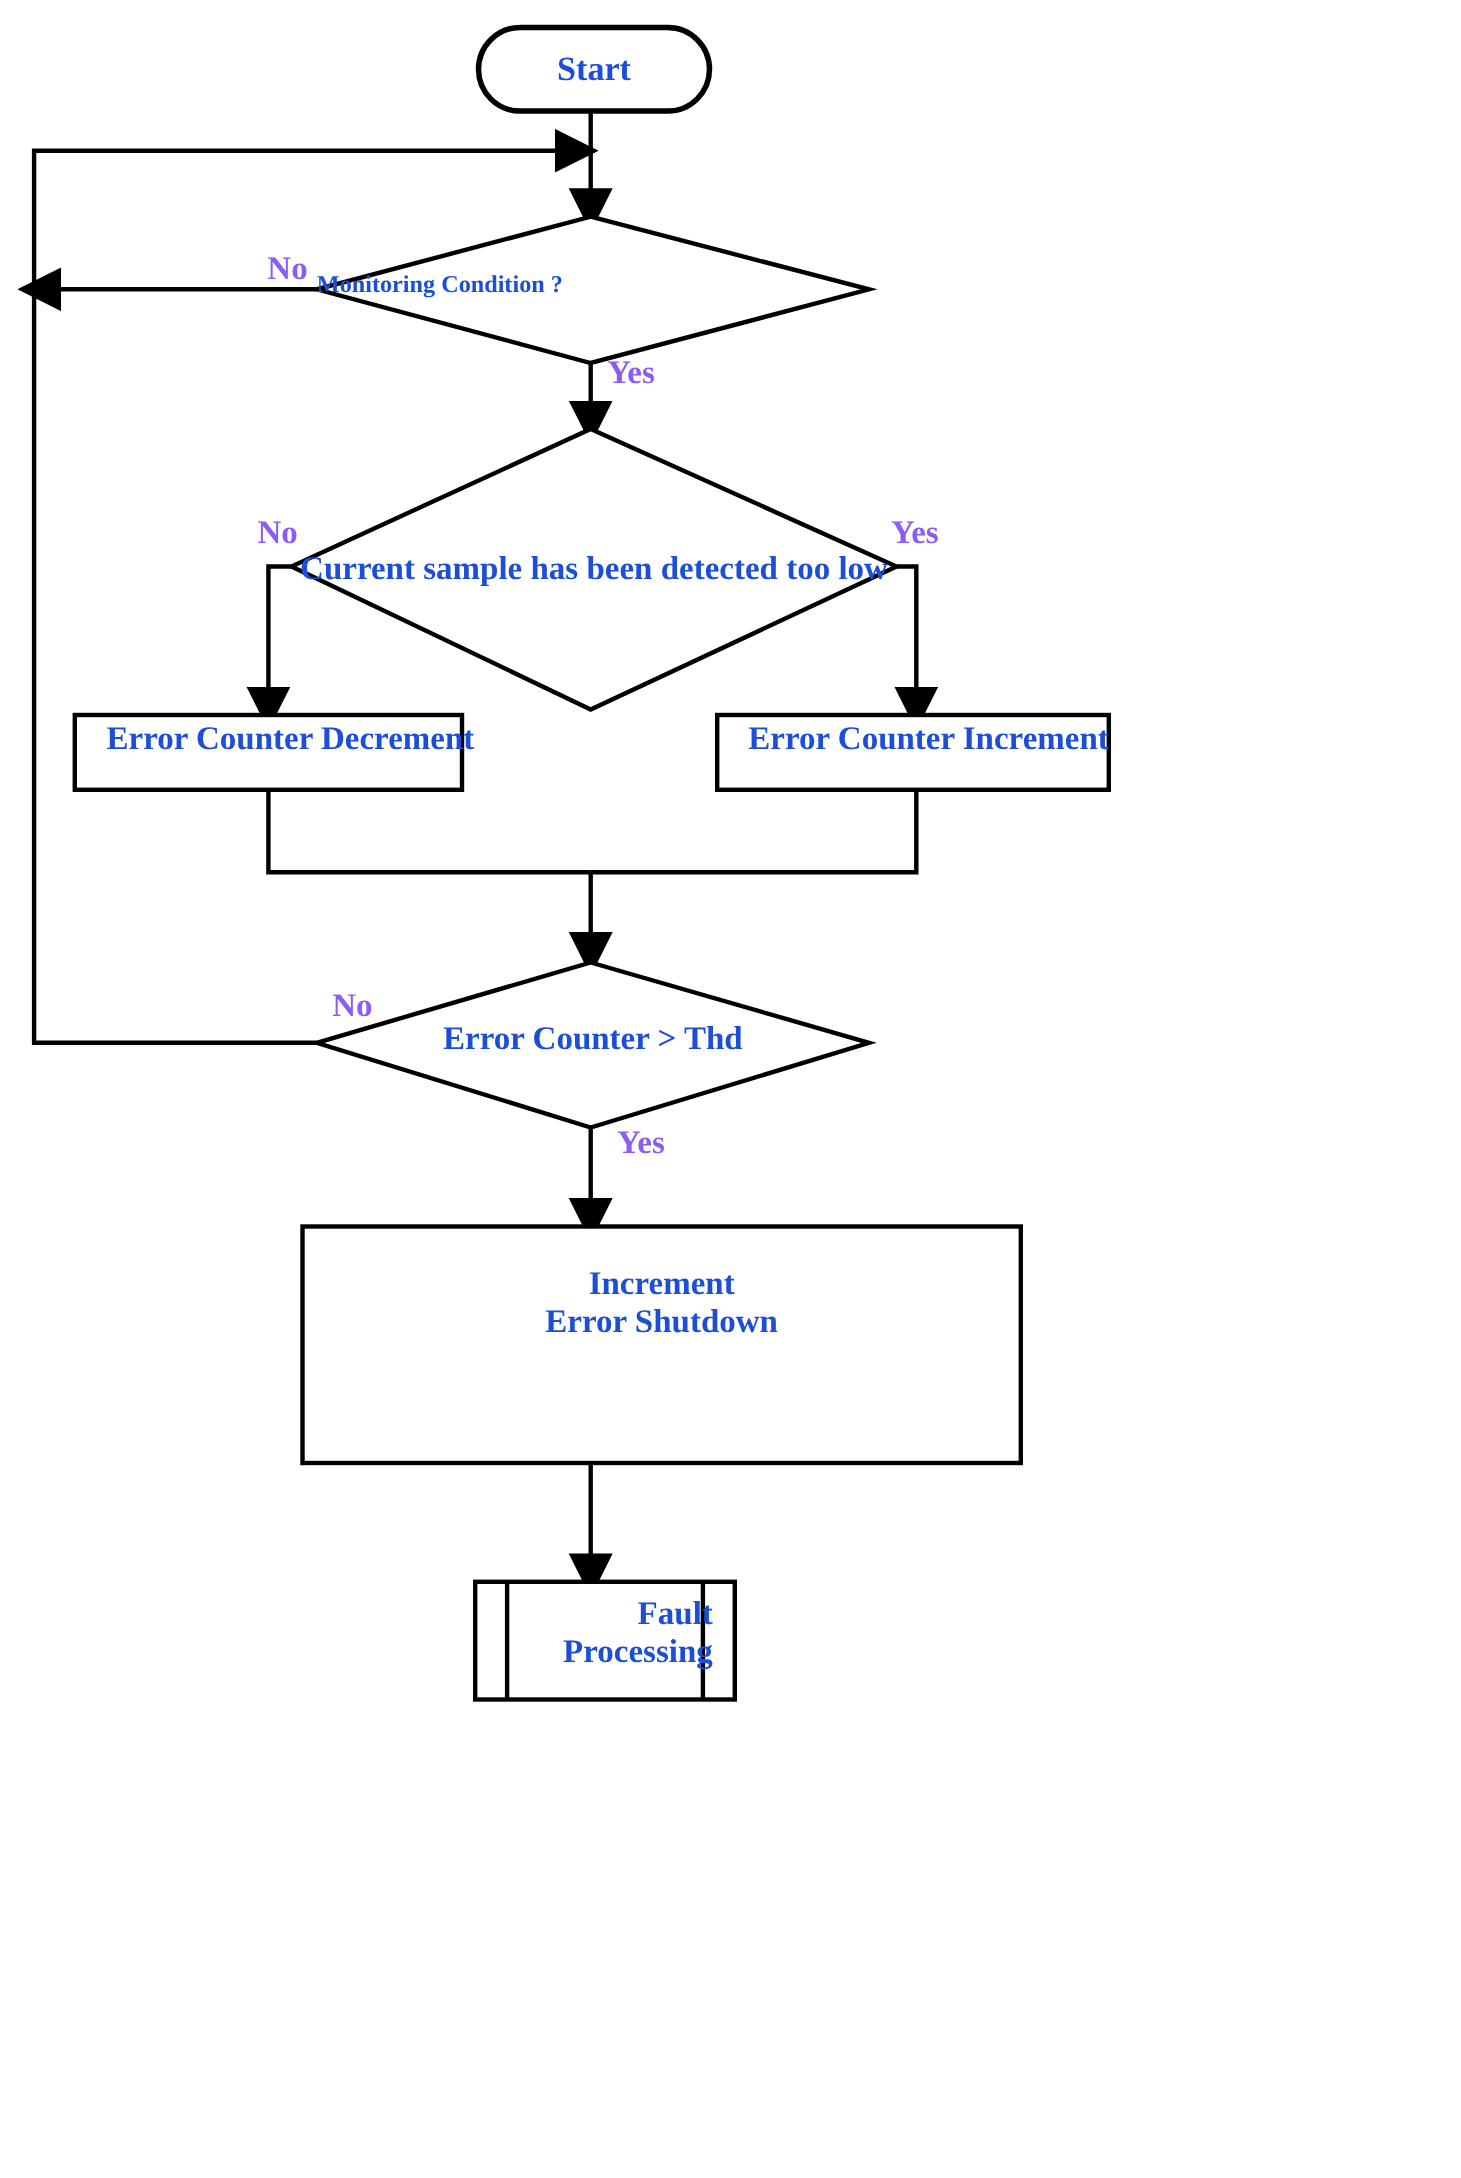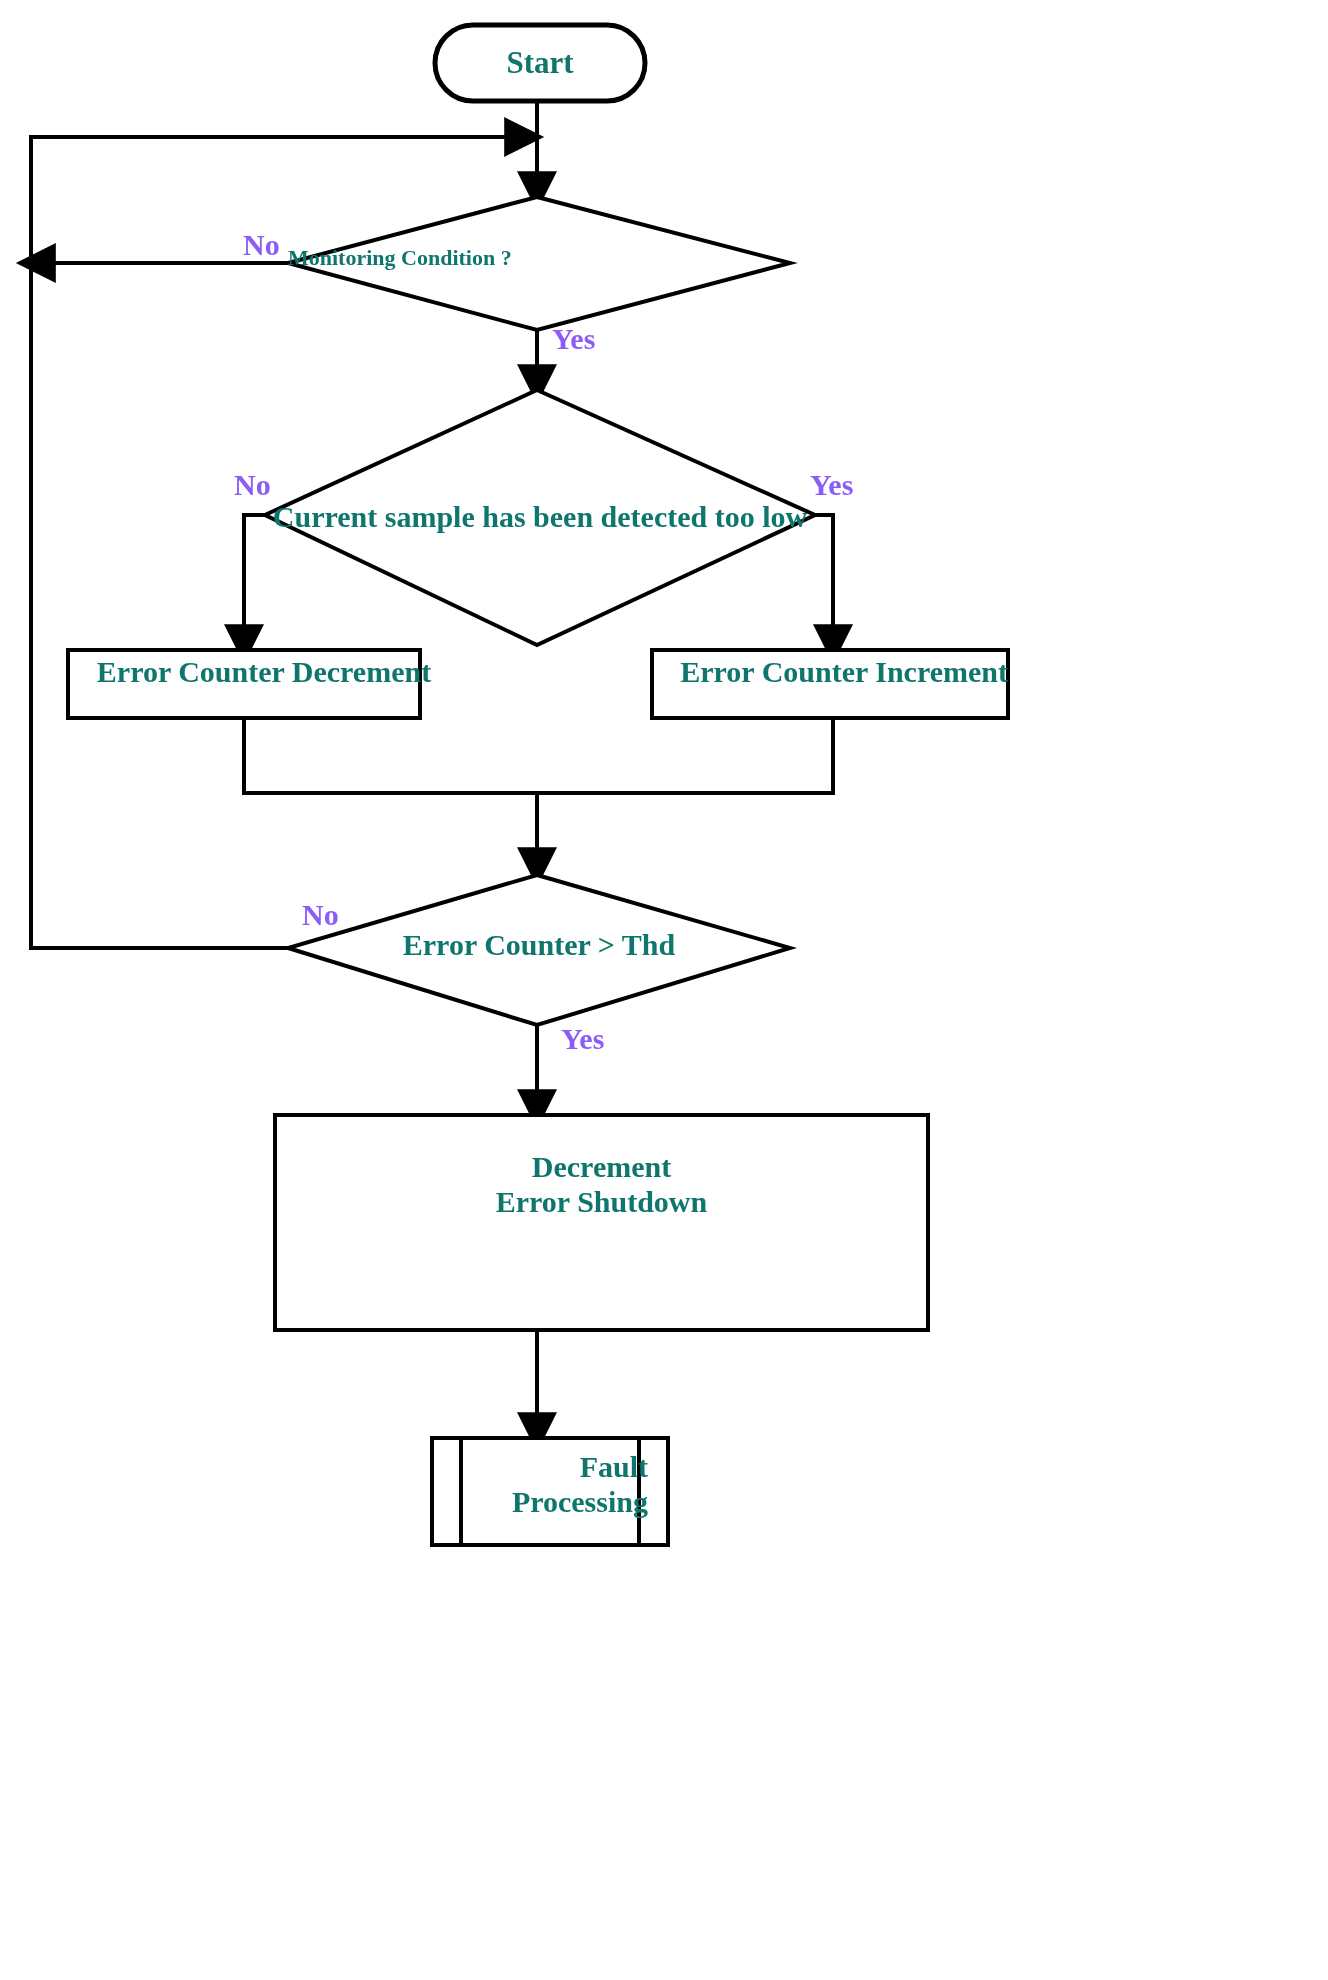--- a/index.html
+++ b/index.html
@@ -20,21 +20,21 @@
   }
   #flow-svg {
     position: absolute;
     left: 0;
     top: 0;
     width: 1328px;
     height: 1980px;
   }
   .node-label {
     position: absolute;
-    color: #0f766e;
+    color: #1d4ed8;
     font-family: "Liberation Serif", "DejaVu Serif", serif;
     font-weight: bold;
     white-space: nowrap;
     pointer-events: none;
   }
   .edge-label {
     position: absolute;
     color: #8b5cf6;
     font-family: "Liberation Serif", "DejaVu Serif", serif;
     font-weight: bold;
@@ -115,21 +115,21 @@
   </svg>
 
   <div class="node-label t-start">Start</div>
   <div class="node-label t-d1">Monitoring Condition ?</div>
   <div class="node-label t-d2">Current sample has been detected too low</div>
   <div class="node-label t-boxL">Error Counter Decrement</div>
   <div class="node-label t-boxR">Error Counter Increment</div>
   <div class="node-label t-d3">Error Counter &gt;  Thd</div>
 
   <div class="node-label t-big">
-    <div>Decrement</div>
+    <div>Increment</div>
     <div>Error Shutdown</div>
   </div>
 
   <div class="node-label t-fault">
     <div>Fault</div>
     <div>Processing</div>
   </div>
 
   <div class="edge-label l-no1">No</div>
   <div class="edge-label l-yes1">Yes</div>

